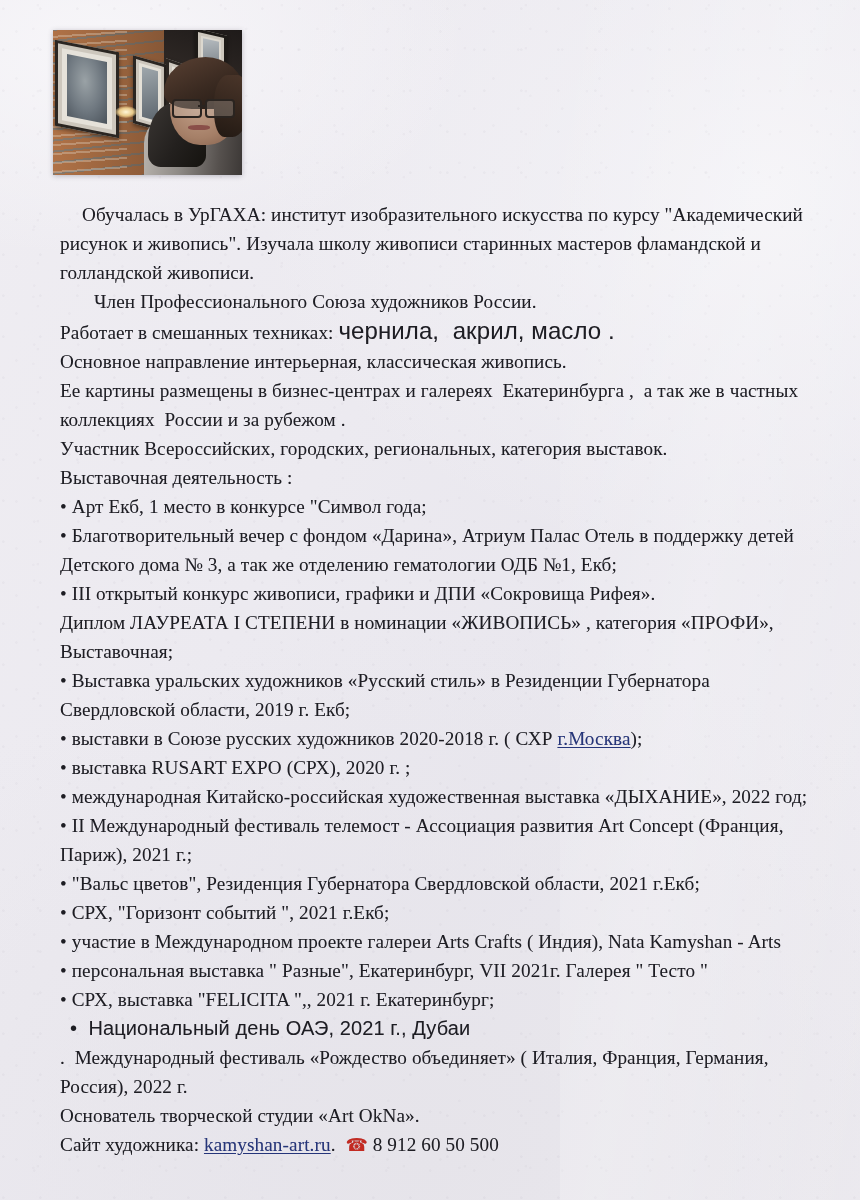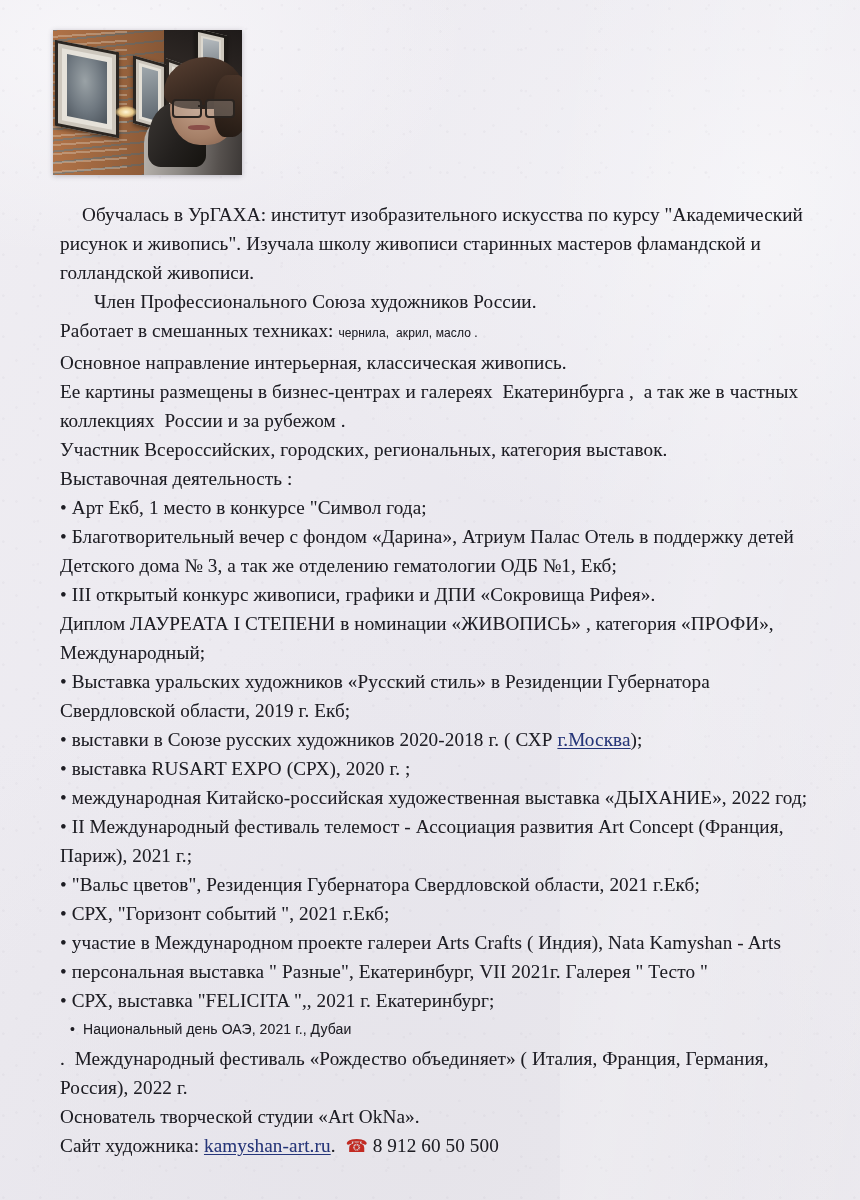--- a/index.html
+++ b/index.html
@@ -172,25 +172,25 @@
   .line {
     font-size: 19.2px;
     line-height: 29px;
     letter-spacing: .1px;
     white-space: pre-wrap;
     text-shadow: 0 0 .6px rgba(45,40,55,.22);
   }
   .indent { text-indent: 22px; }
   .sans {
     font-family: "Liberation Sans", "DejaVu Sans", sans-serif;
-    font-size: 12px;
+    font-size: 24px;
   }
   .bullet-sans {
     font-family: "Liberation Sans", "DejaVu Sans", sans-serif;
-    font-size: 14px;
+    font-size: 20px;
     text-indent: 10px;
   }
   .lnk {
     color: #25357a;
     text-decoration: underline;
     text-underline-offset: 1.5px;
   }
   .tel {
     color: #c32a22;
     font-size: 18px;
@@ -264,21 +264,21 @@
     <div class="line">Участник Всероссийских, городских, региональных, категория выставок.</div>
 
     <div class="line">Выставочная деятельность :</div>
 
     <div id="exhibition-list">
         <div class="line">• Арт Екб, 1 место в конкурсе "Символ года;</div>
         <div class="line">• Благотворительный вечер с фондом «Дарина», Атриум Палас Отель в поддержку детей</div>
         <div class="line">Детского дома № 3, а так же отделению гематологии ОДБ №1, Екб;</div>
         <div class="line">• III открытый конкурс живописи, графики и ДПИ «Сокровища Рифея».</div>
         <div class="line">Диплом ЛАУРЕАТА I СТЕПЕНИ в номинации «ЖИВОПИСЬ» , категория «ПРОФИ»,</div>
-        <div class="line">Международный;</div>
+        <div class="line">Выставочная;</div>
         <div class="line">• Выставка уральских художников «Русский стиль» в Резиденции Губернатора</div>
         <div class="line">Свердловской области, 2019 г. Екб;</div>
         <div class="line"><span>• выставки в Союзе русских художников 2020-2018 г. ( СХР </span><span class="lnk">г.Москва</span><span>);</span></div>
         <div class="line">• выставка RUSART EXPO (СРХ), 2020 г. ;</div>
         <div class="line">• международная Китайско-российская художественная выставка «ДЫХАНИЕ», 2022 год;</div>
         <div class="line">• II Международный фестиваль телемост - Ассоциация развития Art Concept (Франция,</div>
         <div class="line">Париж), 2021 г.;</div>
         <div class="line">• "Вальс цветов", Резиденция Губернатора Свердловской области, 2021 г.Екб;</div>
         <div class="line">• СРХ, "Горизонт событий ", 2021 г.Екб;</div>
         <div class="line">• участие в Международном проекте галереи Arts Crafts ( Индия), Nata Kamyshan - Arts</div>

